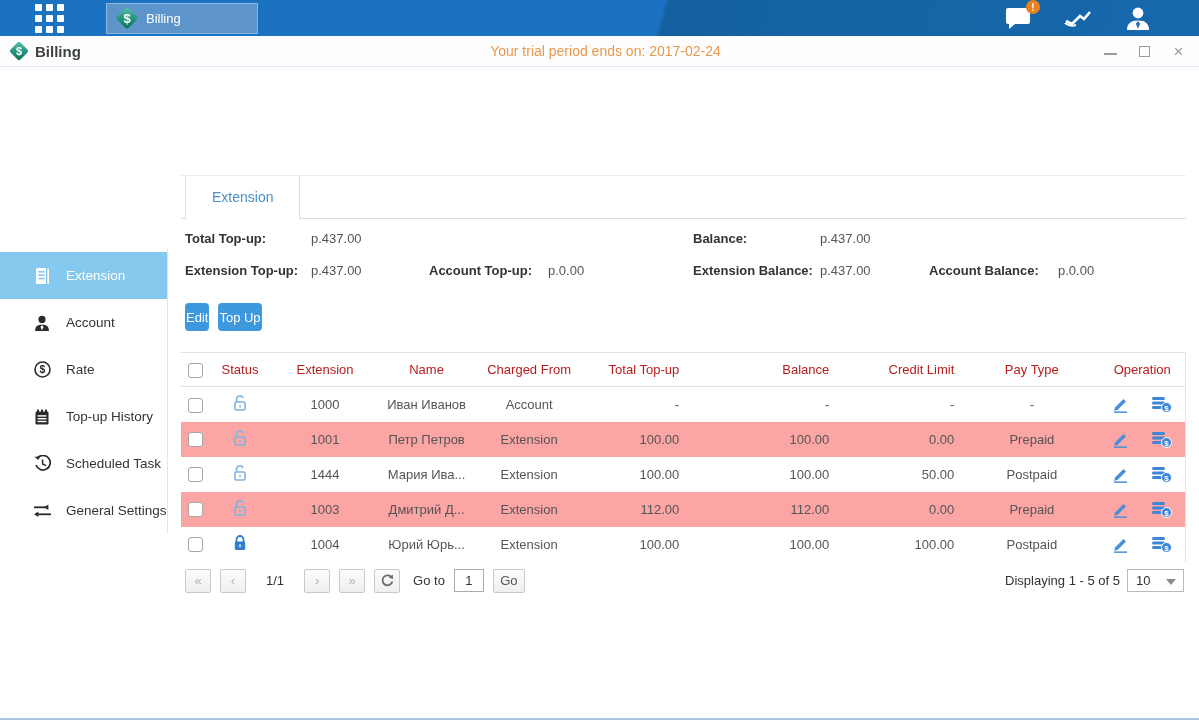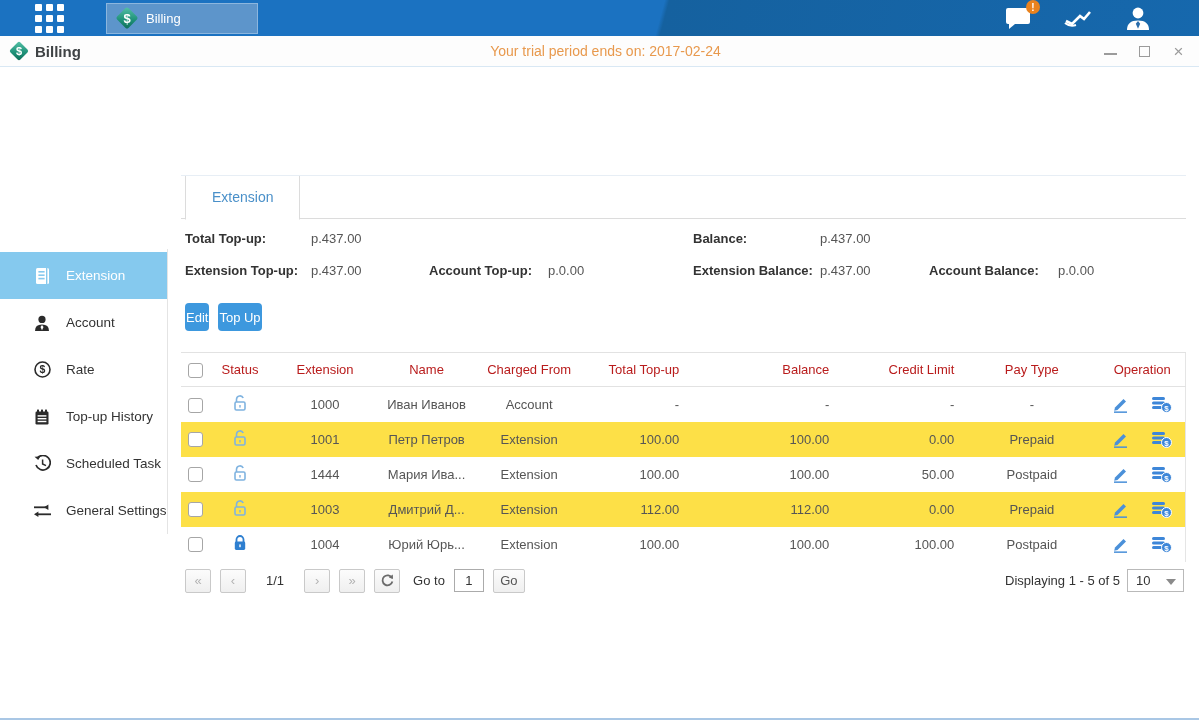--- a/index.html
+++ b/index.html
@@ -88,21 +88,21 @@
     font-family:"Liberation Sans",sans-serif;
   }
   
   table.ext{ width:100%; border-collapse:collapse; margin-top:21px; font-size:13px; color:#555;
     border-right:1px solid #e5e5e5;}
   table.ext th{
     font-weight:normal; color:#b91c1c; height:34px;
     border-top:1px solid #e2e2e2; border-bottom:1px solid #e2e2e2;
   }
   table.ext td{ height:35px; text-align:center;}
-  table.ext tr.alt td{ background:#fde047;}
+  table.ext tr.alt td{ background:#fca5a5;}
   .col-r{ text-align:right !important; padding-right:10px;}
   th.col-r{ padding-right:10px;}
   .checkbox{
     width:15px;height:15px; border:1px solid #a6a6a6; border-radius:3px; background:#fff;
     display:inline-block; vertical-align:middle; cursor:pointer;
   }
   .op-icons{ display:flex; justify-content:center; gap:22px; align-items:center;}
   .icon-btn{ cursor:pointer; display:flex; align-items:center;}
   
   .spacer{ flex:1;}

